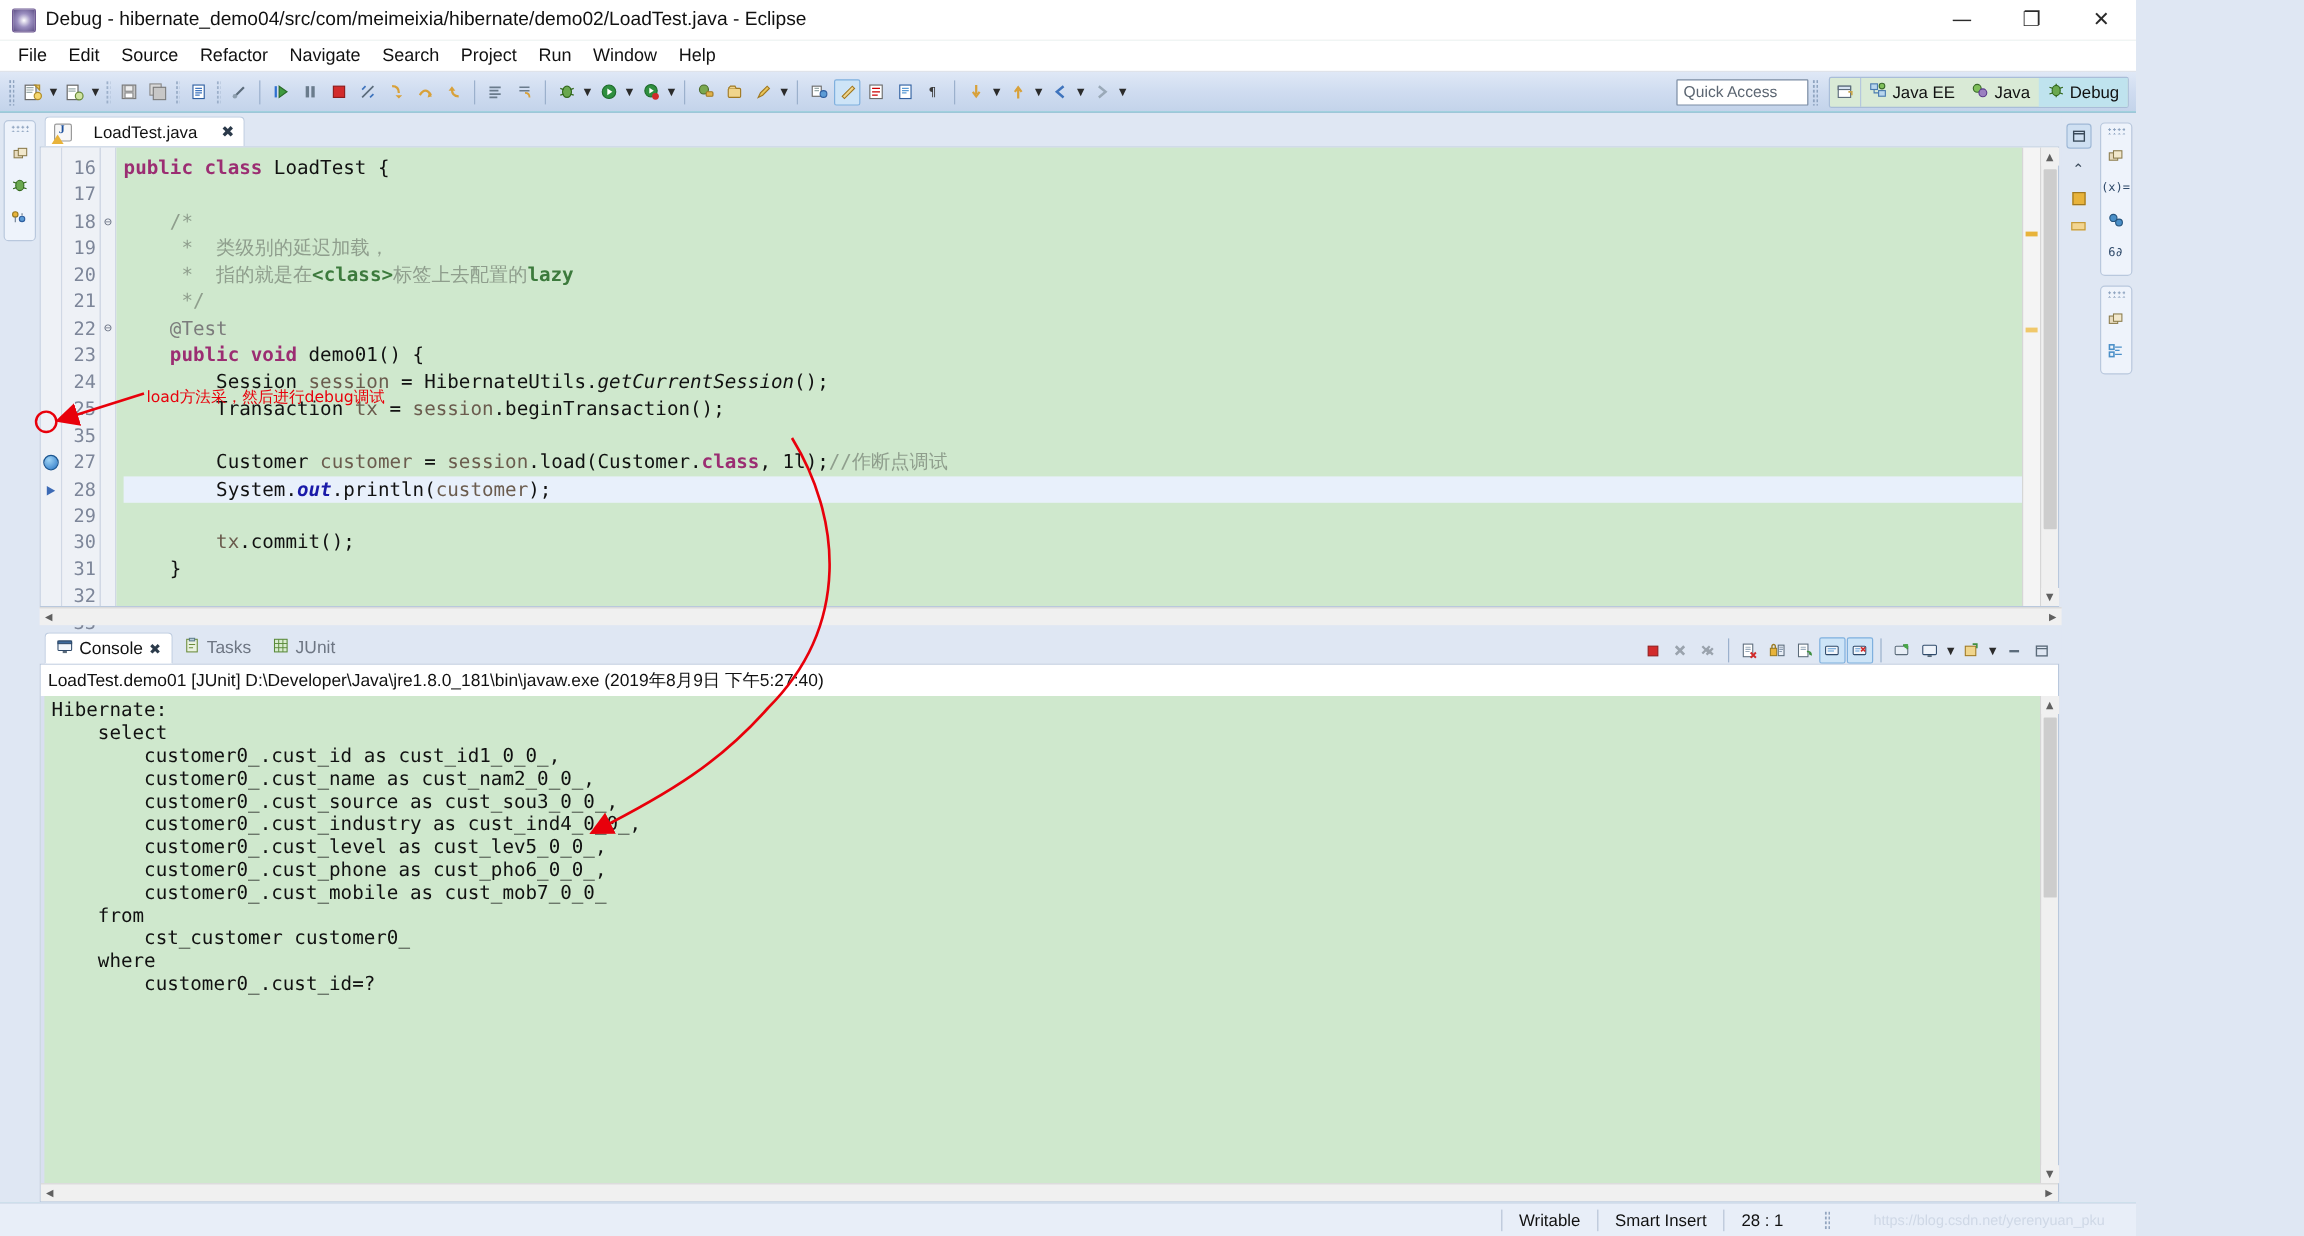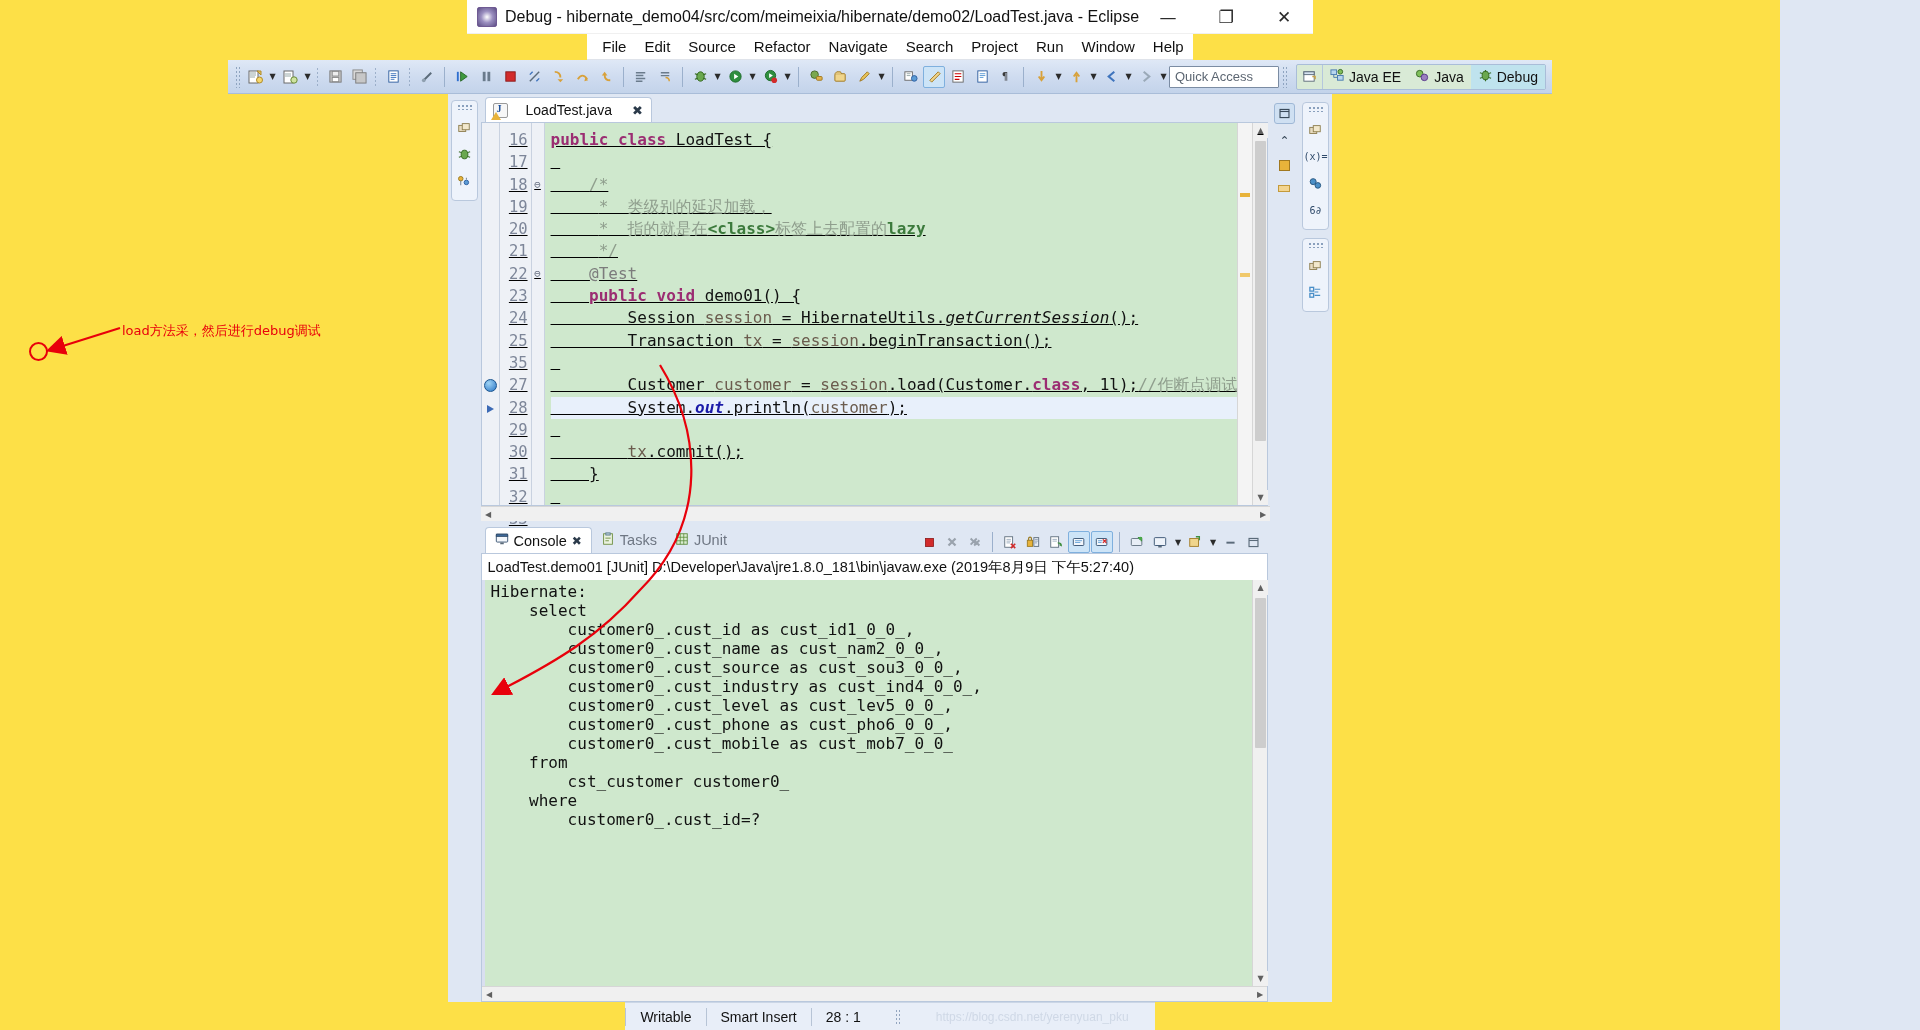--- a/index.html
+++ b/index.html
@@ -6,22 +6,22 @@
   html, body {
     margin: 0; padding: 0;
     width: 1920px; height: 1030px;
     overflow: hidden;
     font-family: "Liberation Sans", sans-serif;
     background: #dfe7f3;
   }
   #app {
     position: relative;
     width: 1780px; height: 1030px;
-    background: #fde047;
-    display: flex; flex-direction: column; align-items: center;
+    background: #5eead4;
+    display: flex; flex-direction: column;
   }
 
   
   .titlebar {
     height: 34px;
     background: #ffffff;
     display: flex; align-items: center;
     flex: none;
     border-bottom: 1px solid #f0f0f0;
   }
@@ -194,21 +194,20 @@
     width: 0; height: 0;
     border-left: 5px solid transparent; border-right: 5px solid transparent;
     border-bottom: 8px solid #e8b33a;
   }
 
   .editor-frame {
     flex: 1; display: flex; min-height: 0;
     border: 1px solid #b9c8dd;
     background: #fff;
     margin-right: 2px;
-    text-decoration: underline;
   }
   .gutter-marks {
     width: 18px; flex: none; background: #eef1f6;
     border-right: 1px solid #c9d2e0;
     position: relative;
   }
   .linenos {
     width: 32px; flex: none;
     background: #eef1f6; color: #7d8699;
     font-family: "DejaVu Sans Mono", monospace;

